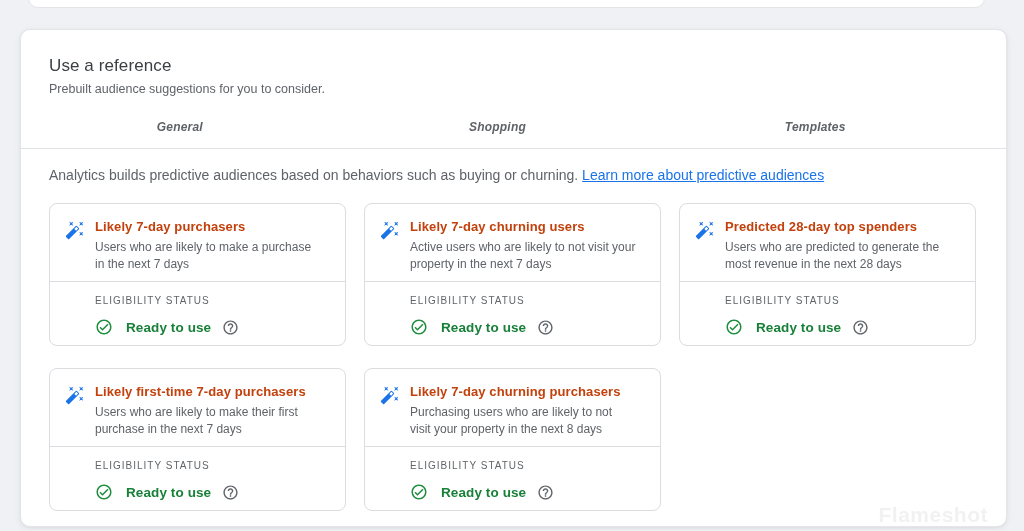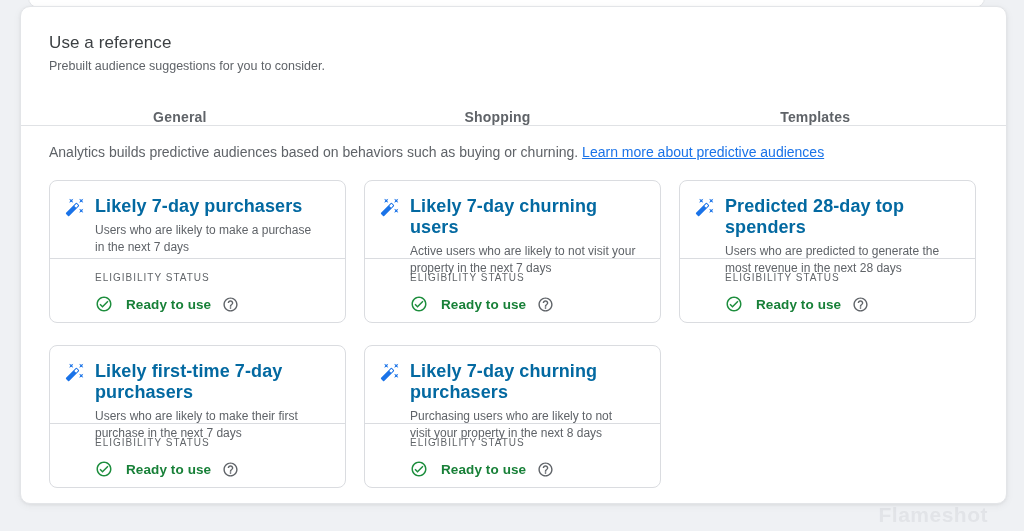--- a/index.html
+++ b/index.html
@@ -10,36 +10,36 @@
     font-family: "Liberation Sans", "DejaVu Sans", sans-serif;
     overflow: hidden;
     color: #3c4043;
   }
   
   .top-strip {
     position: absolute; left: 28px; top: -8px; width: 957px; height: 16px;
     background: #ffffff; border: 1px solid #e3e5e8; border-radius: 0 0 10px 10px;
   }
   .panel {
-    position: absolute; left: 20px; top: 6px; width: 987px; height: 498px;
+    position: absolute; left: 20px; top: 29px; width: 987px; height: 498px;
     background: #ffffff; border: 1px solid #e3e5e8; border-radius: 10px;
     box-shadow: 0 1px 3px rgba(60,64,67,0.08), 0 2px 8px rgba(60,64,67,0.05);
   }
   .panel-header { padding: 26px 28px 0 28px; }
   .panel-title { font-size: 17px; font-weight: 400; color: #3c4043; letter-spacing: 0.1px; }
   .panel-subtitle { margin-top: 6px; font-size: 12.5px; color: #5f6368; }
 
   .tabs {
     display: flex; height: 44px; margin-top: 9px; padding-right: 32px;
     border-bottom: 1px solid #e0e2e5; align-items: stretch;
   }
   .tab {
-    flex: 1; display: flex; align-items: flex-end; justify-content: center;
-    gap: 9px; font-size: 14px; font-weight: 700; color: #5f6368;
-    position: relative; cursor: pointer; letter-spacing: 0.2px;
+    flex: 1; display: flex; align-items: center; justify-content: center;
+    gap: 9px; font-size: 12px; font-weight: 700; color: #5f6368;
+    position: relative; cursor: pointer; letter-spacing: 0.2px; font-style: italic;
   }
   .tab.active { color: #1a73e8; }
   .tab .tab-underline {
     position: absolute; bottom: -1px; left: 50%; transform: translateX(-50%);
     width: 102px; height: 3px; background: #1a73e8; border-radius: 3px 3px 0 0;
   }
   .tab .icon-wand { width: 17px; height: 17px; }
 
   .info-row { padding: 18px 28px 0 28px; font-size: 14px; color: #5f6368; }
   .info-row a { color: #1a73e8; text-decoration: underline; cursor: pointer; }
@@ -49,21 +49,21 @@
     column-gap: 18px; row-gap: 22px;
     padding: 20px 28px 18px 28px;
   }
   .pred-card {
     background: #fff; border: 1px solid #dadce0; border-radius: 8px;
     overflow: hidden; cursor: pointer; height: 143px;
   }
   .pred-card-top { display: flex; padding: 15px 16px 0 15px; height: 77px; }
   .pred-card .icon-wand { width: 20px; height: 20px; flex: 0 0 20px; margin-top: 1px; }
   .pred-card-texts { margin-left: 10px; min-width: 0; }
-  .pred-card-title { font-size: 18px; font-weight: 700; color: #0369a1; letter-spacing: 0.1px; }
+  .pred-card-title { font-size: 13px; font-weight: 700; color: #c2410c; letter-spacing: 0.1px; }
   .pred-card-desc { margin-top: 5px; font-size: 12px; line-height: 1.45; color: #5f6368; padding-right: 8px; }
   .pred-card-bottom { border-top: 1px solid #dadce0; padding: 13px 16px 0 45px; }
   .elig-label { font-size: 10px; letter-spacing: 1px; color: #616569; font-weight: 400; }
   .status-row { display: flex; align-items: center; margin-top: 12px; }
   .icon-check { width: 18px; height: 18px; flex: 0 0 18px; }
   .status-text { margin-left: 13px; font-size: 13.5px; font-weight: 700; color: #188038; letter-spacing: 0.1px; }
   .icon-help { width: 17px; height: 17px; margin-left: 11px; cursor: pointer; }
 
   .watermark {
     position: absolute; right: 36px; bottom: 4px;

